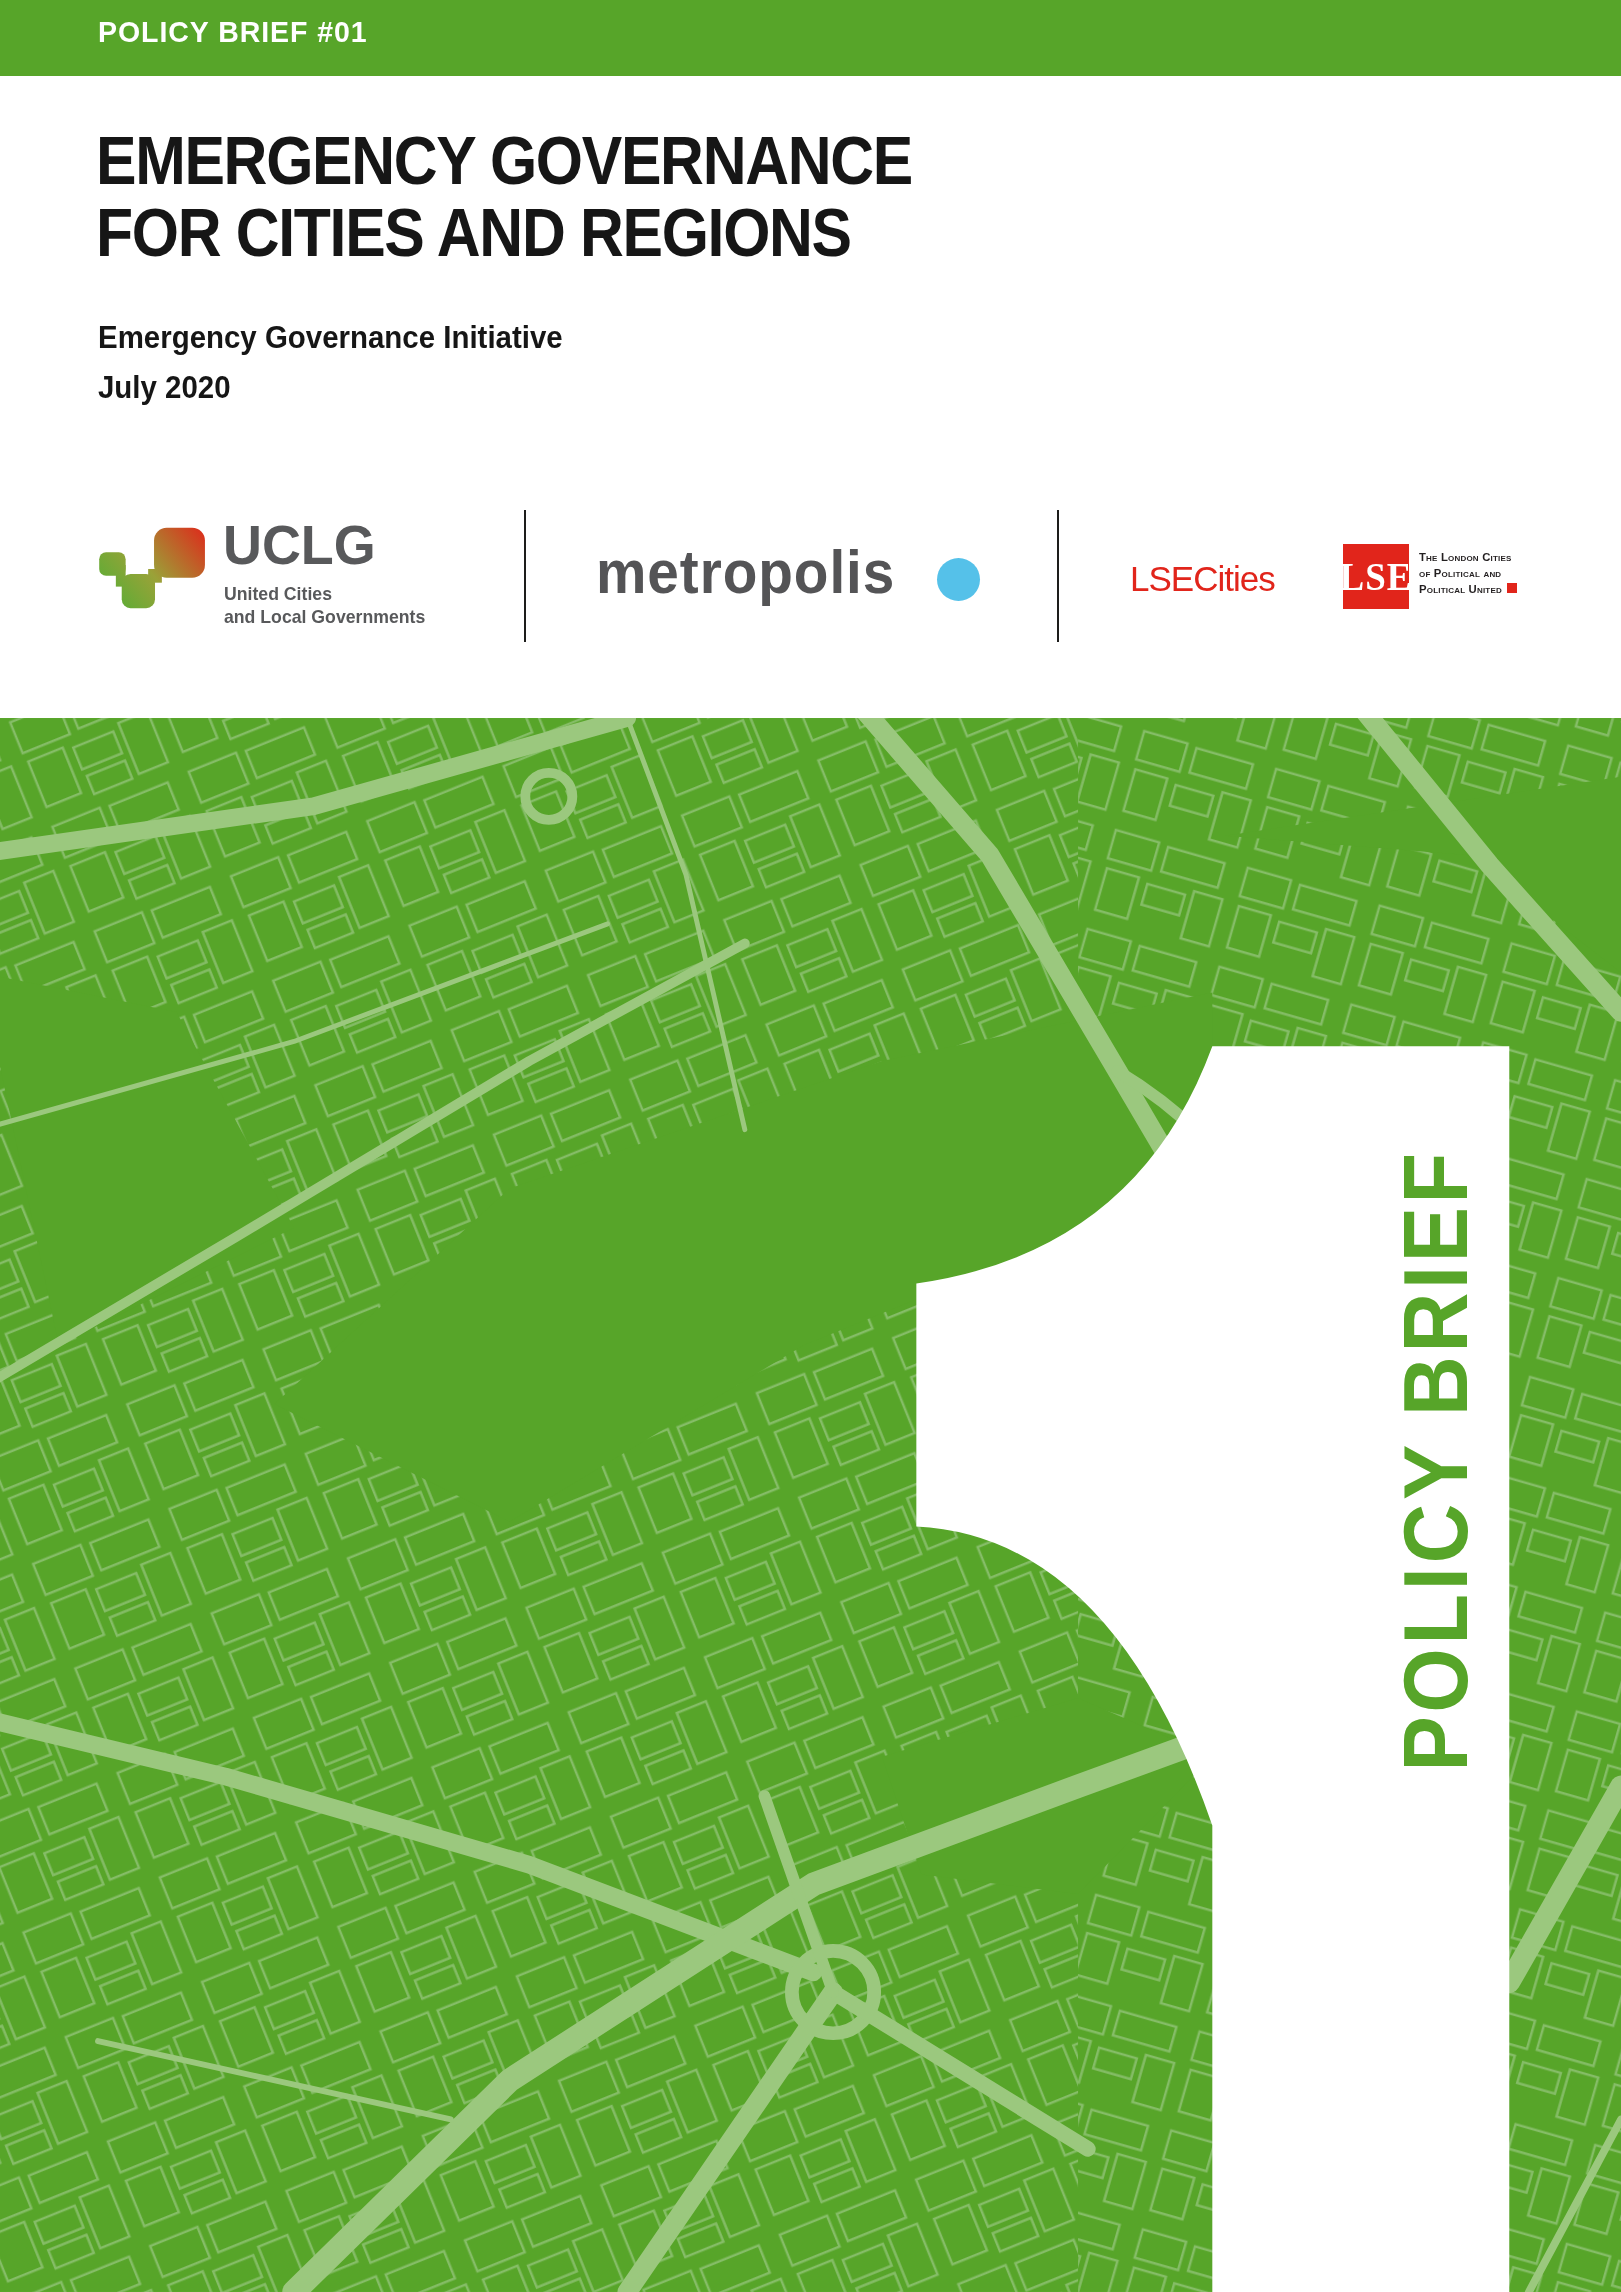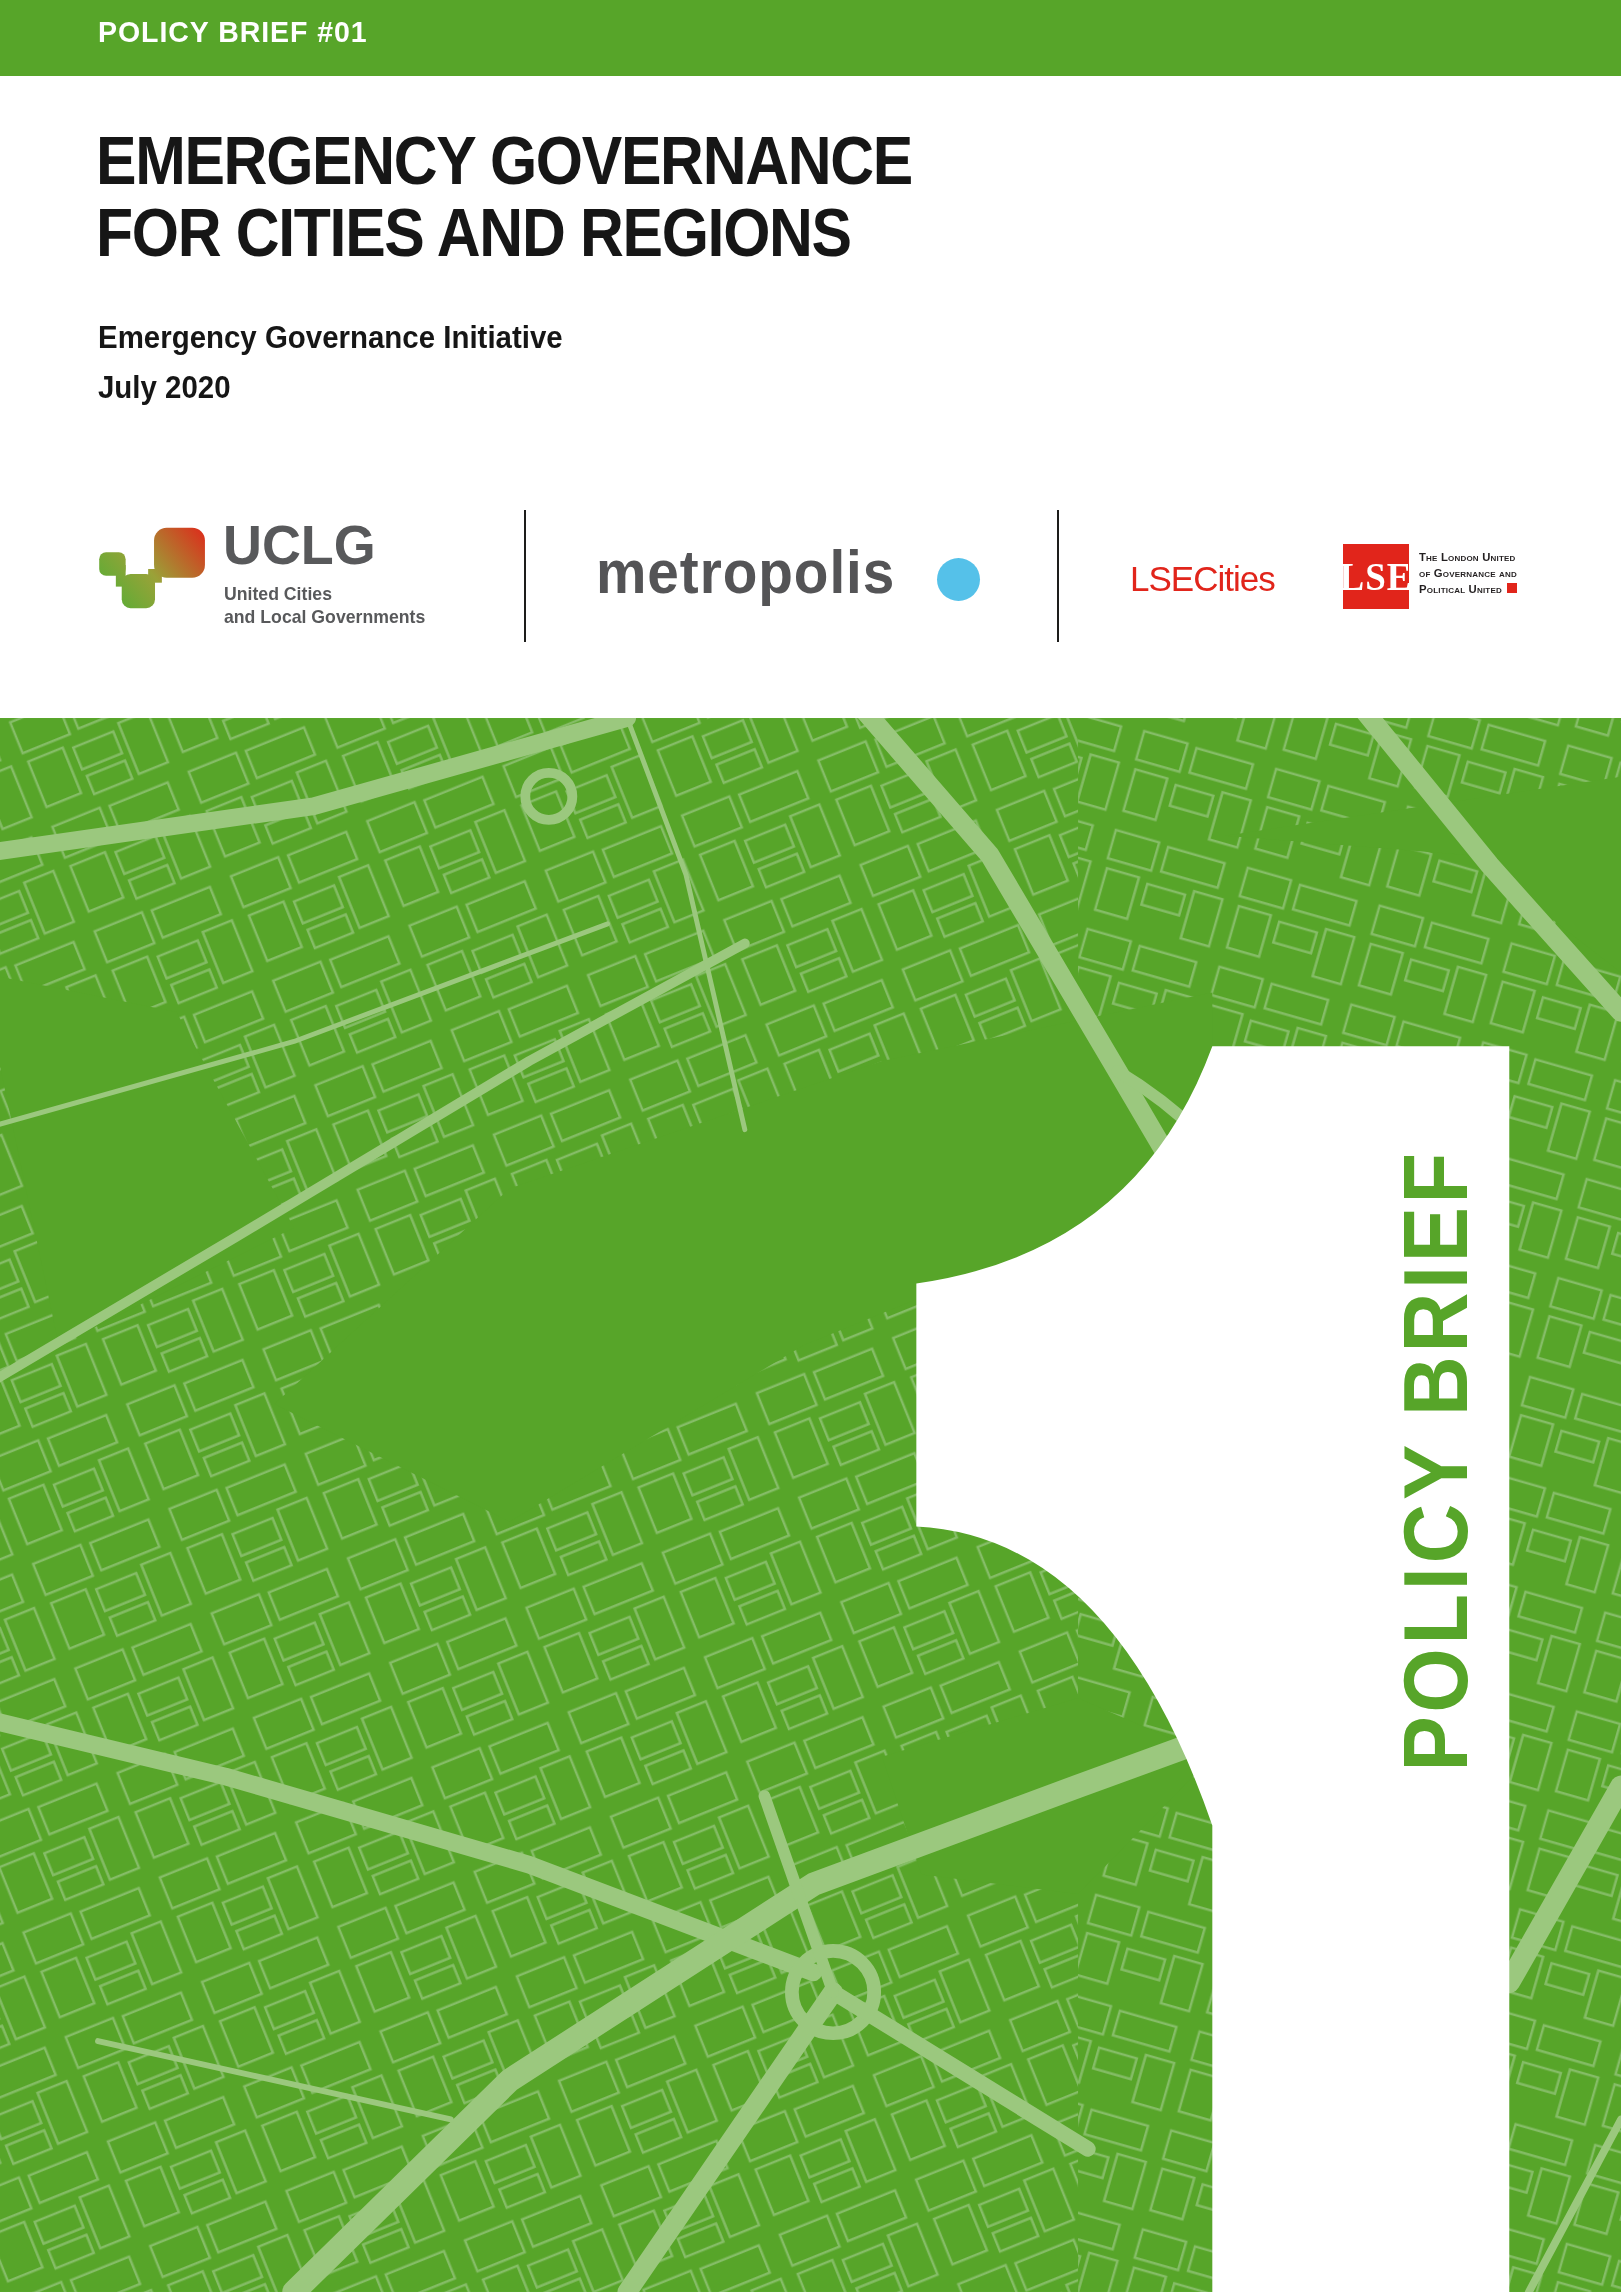--- a/index.html
+++ b/index.html
@@ -86,22 +86,22 @@
   <div class="metro-dot"></div>
 
   <div class="divider" style="left:1057px"></div>
 
   <div class="lsecities"><span class="thin">LSE</span><span class="bold">Cities</span></div>
 
   <div class="lse-box">
     <span>LSE</span>
   </div>
   <div class="school">
-    <div>The London United</div>
-    <div>of Governance and</div>
+    <div>The London Cities</div>
+    <div>of Political and</div>
     <div><span>Political United</span><span class="redsq"></span></div>
   </div>
 
   <div class="cover">
     <svg width="1621" height="1574" viewBox="0 0 1654 1606">
       <defs>
         <pattern id="blocks" width="150" height="115" patternUnits="userSpaceOnUse" patternTransform="rotate(-22)">
           <g fill="none" stroke="#85bd67" stroke-width="2.5">
             <rect x="8" y="8" width="52" height="34"></rect>
             <rect x="70" y="10" width="64" height="30"></rect>

